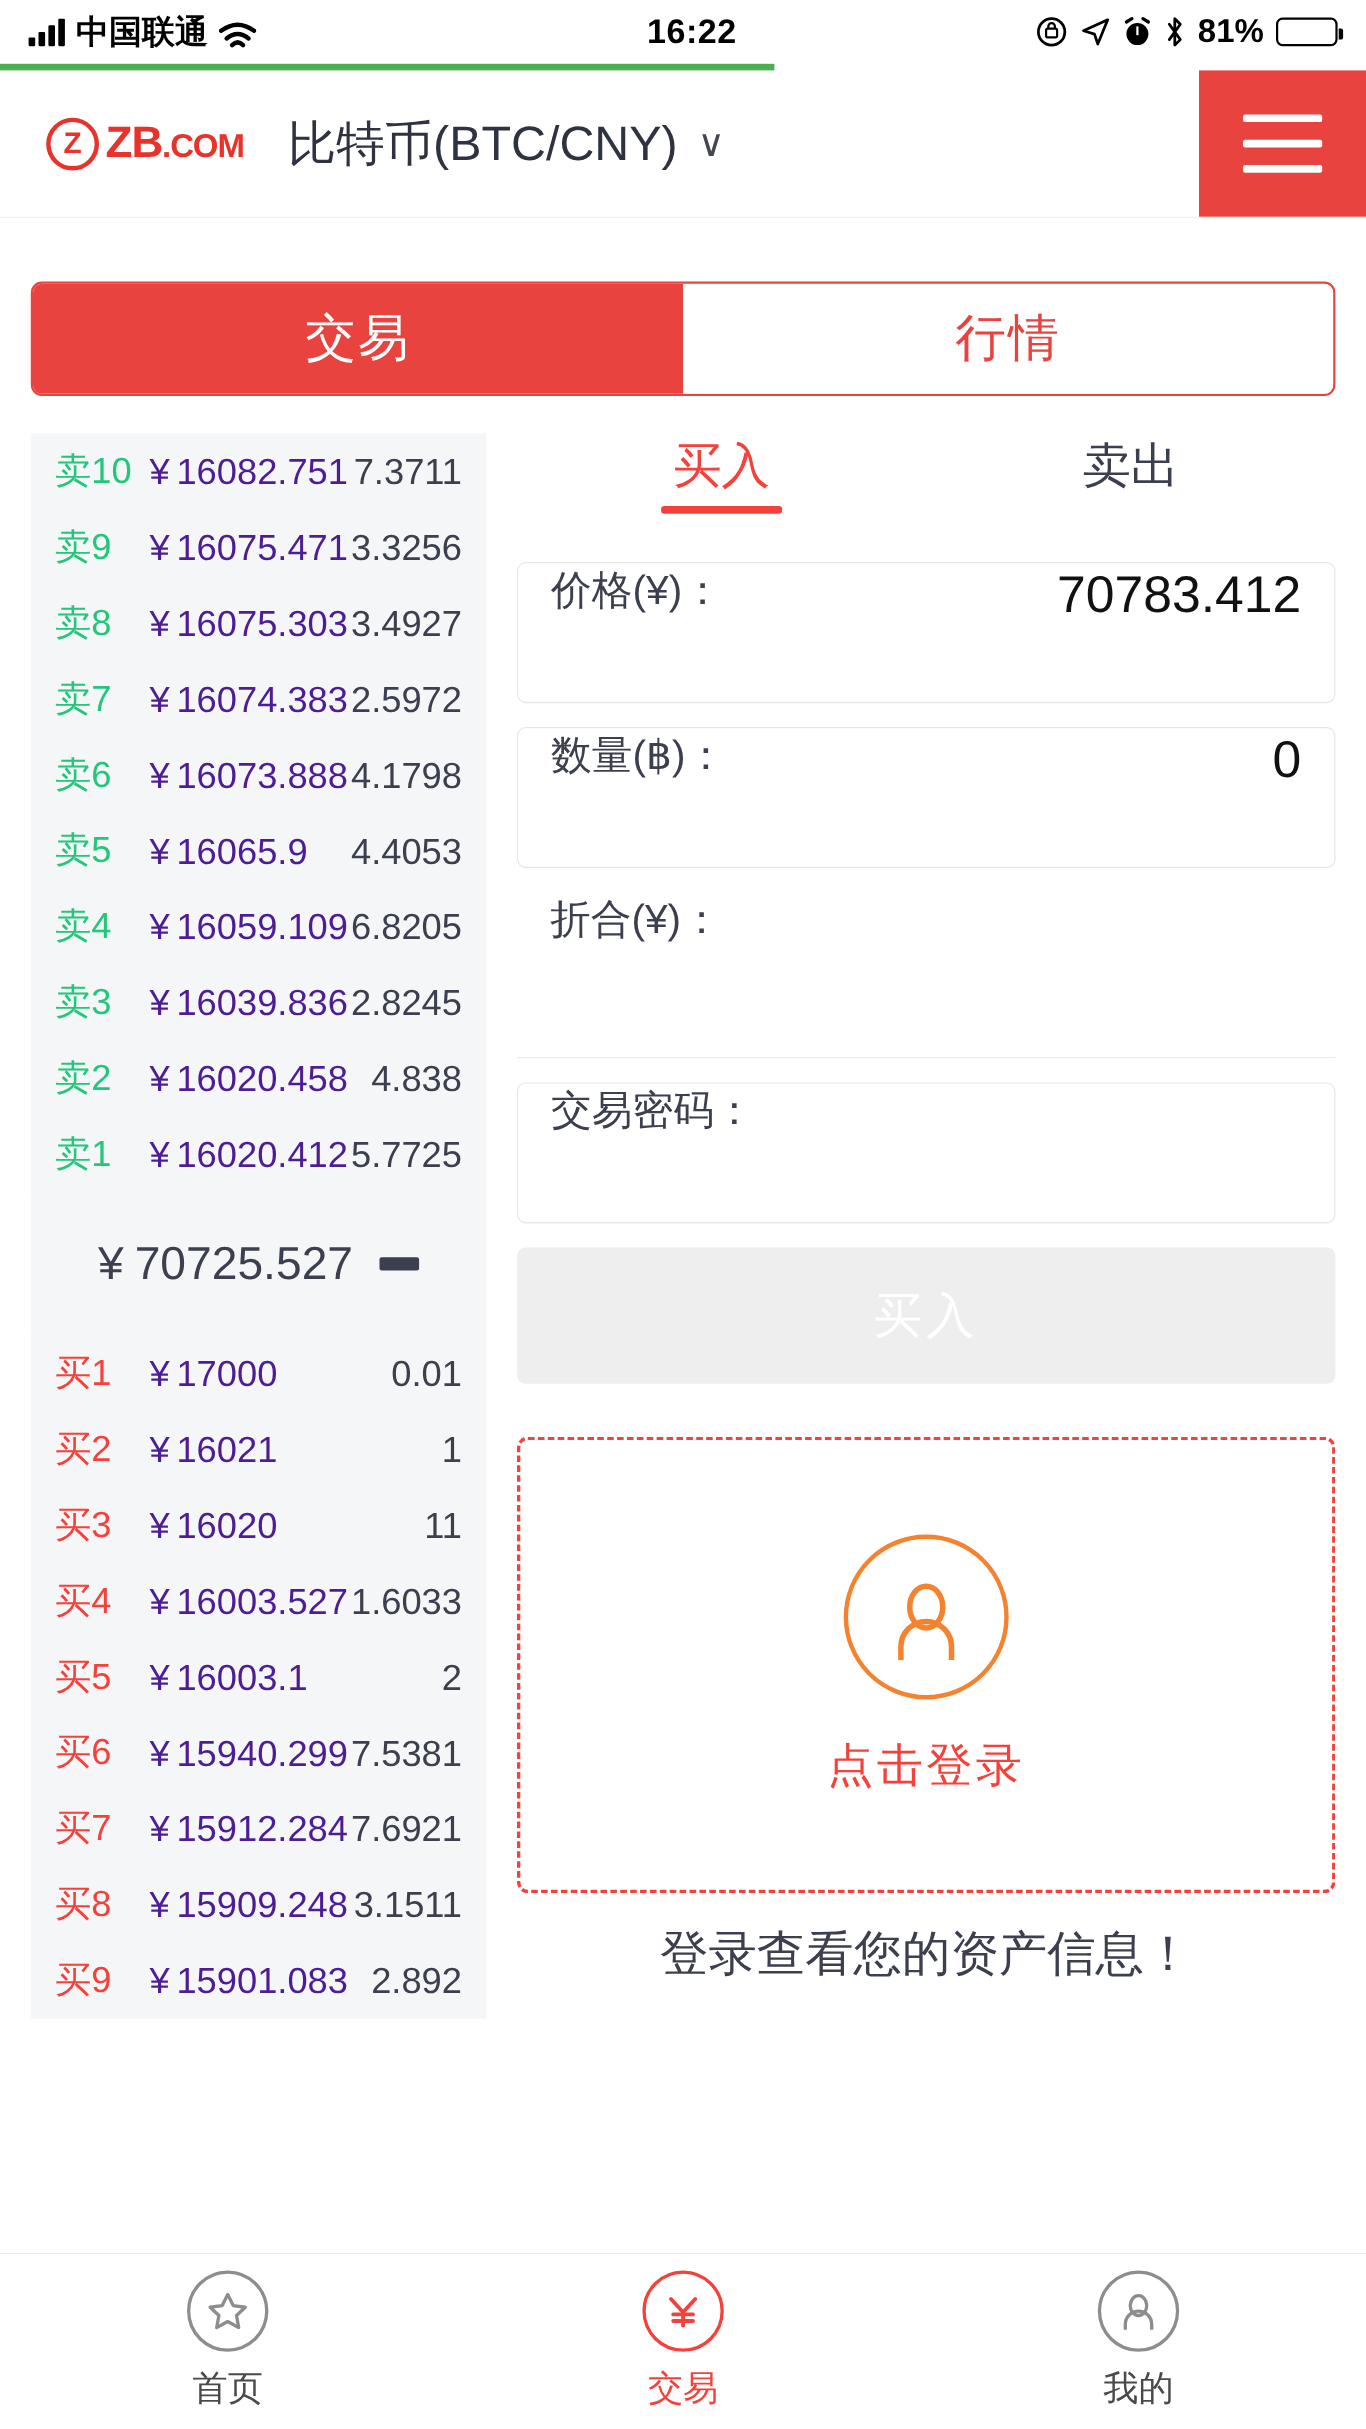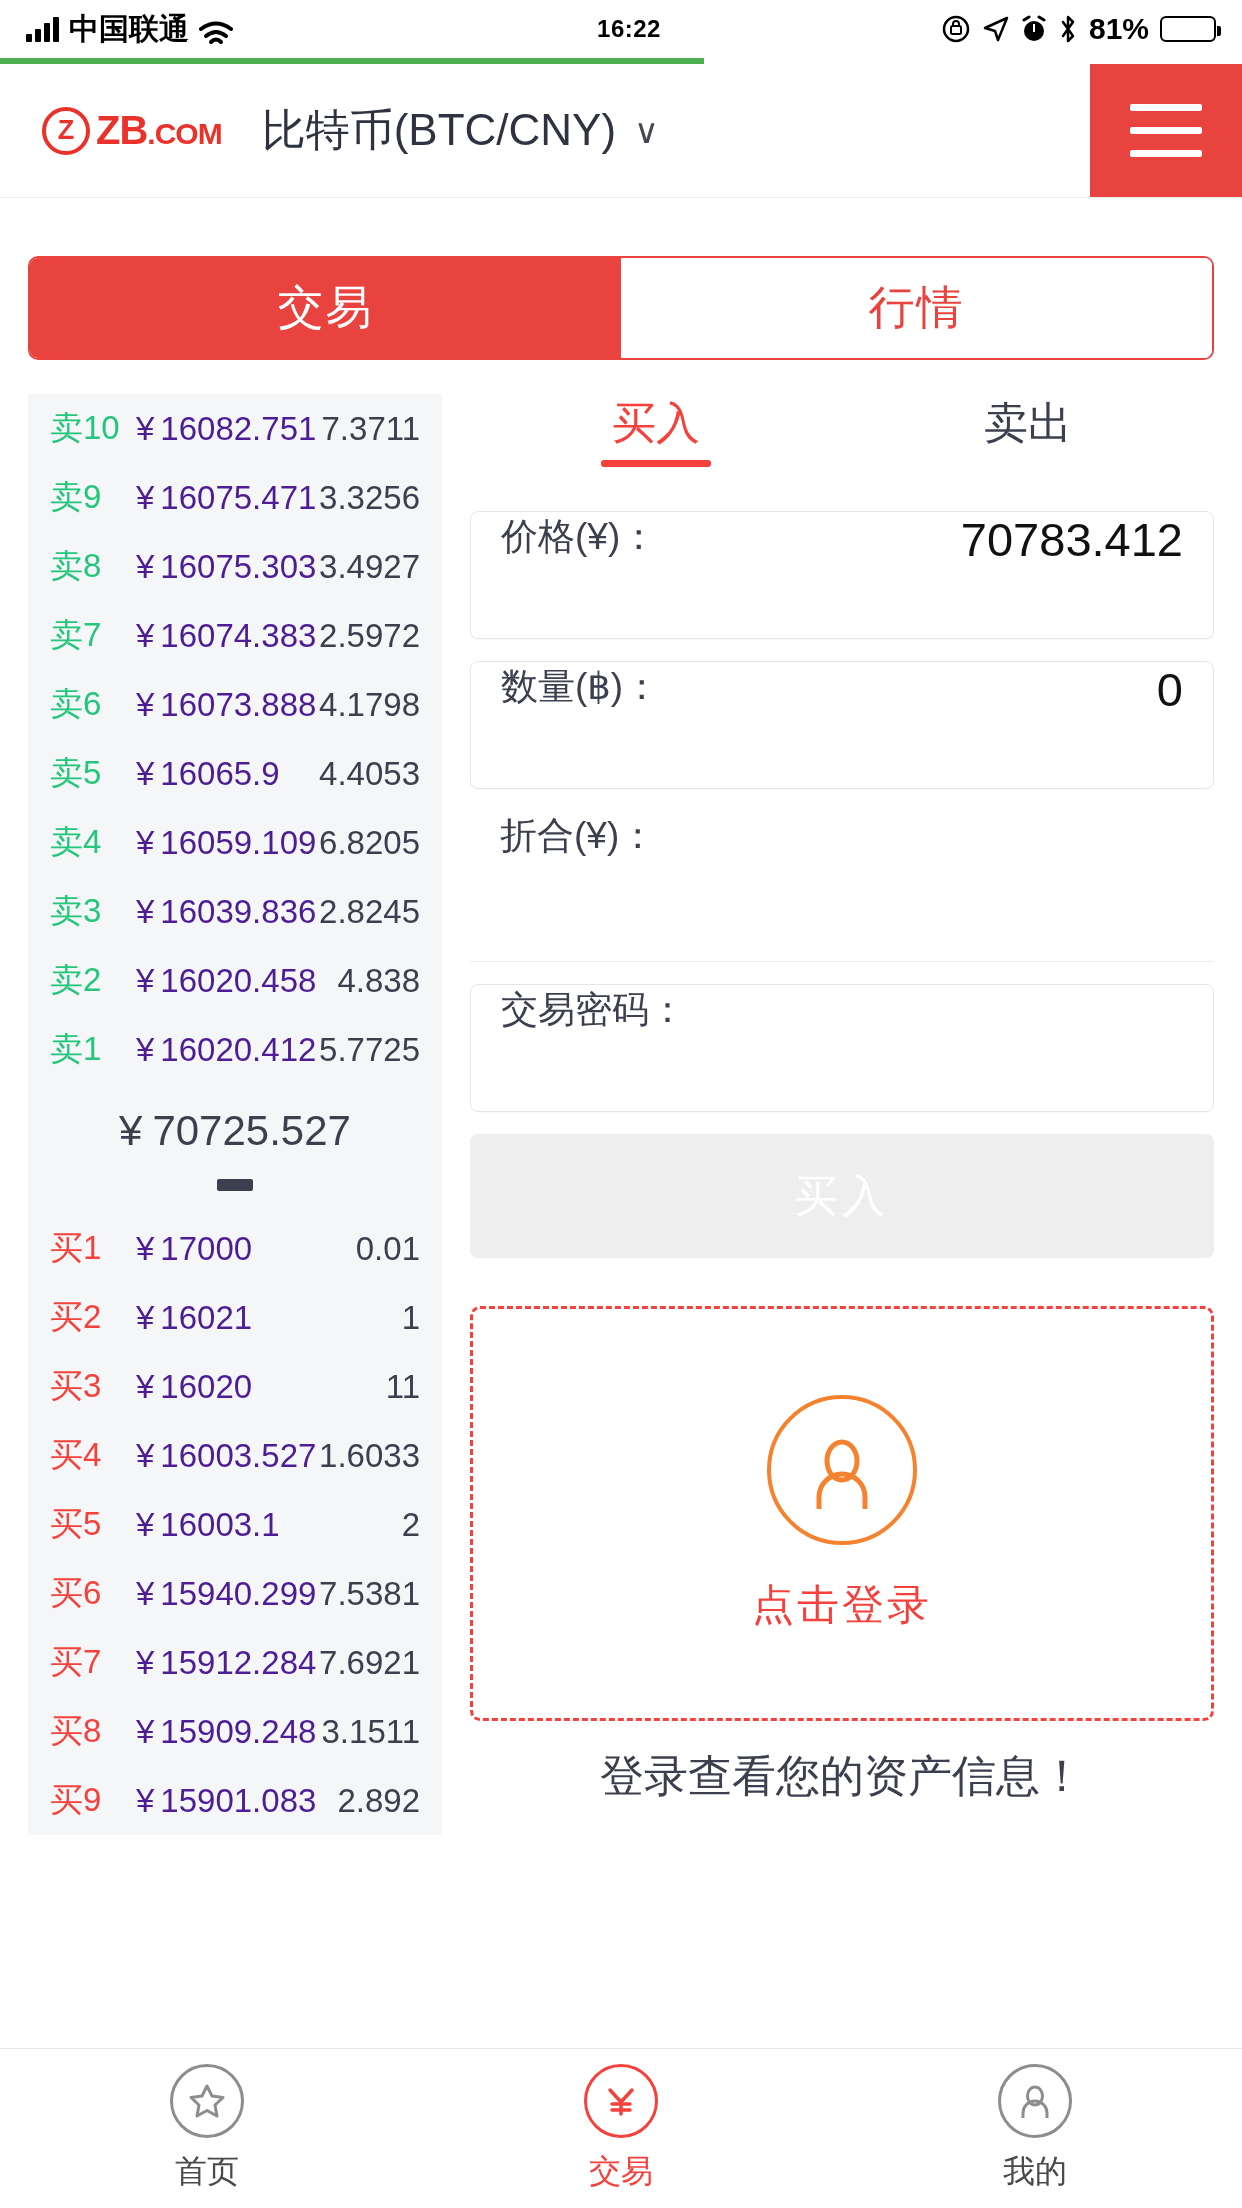--- a/index.html
+++ b/index.html
@@ -26,21 +26,21 @@
   .signal{ display:flex; align-items:flex-end; gap:3px; height:26px; }
   .signal i{ display:block; width:6px; background:#000; border-radius:1px; }
   .signal i:nth-child(1){ height:8px; }
   .signal i:nth-child(2){ height:13px; }
   .signal i:nth-child(3){ height:19px; }
   .signal i:nth-child(4){ height:25px; }
   .carrier{ font-size:30px; font-weight:600; letter-spacing:0; }
   .wifi{ width:34px; height:26px; position:relative; }
   .sb-center{
     position:absolute; left:4px; right:0; text-align:center;
-    font-size:24px; font-weight:600; letter-spacing:0.5px;padding-left:12px;
+    font-size:31px; font-weight:600; letter-spacing:0.5px;padding-left:12px;
   }
   .sb-right{
     margin-left:auto; display:flex; align-items:center; gap:11px;
     font-size:30px; font-weight:600;
   }
   .sb-right svg{ display:block; }
   .battery{
     width:56px; height:26px; border:2px solid #000; border-radius:6px;
     position:relative; padding:2px;
   }
@@ -115,21 +115,21 @@
     font-size:33px;
   }
   .ob-tag{ width:86px; flex:none; }
   .ob-tag.sell{ color:#23c67a; }
   .ob-tag.buy{ color:#f5413c; }
   .ob-price{ flex:1; text-align:left; color:#4c1d95; white-space:nowrap; }
   .ob-price .y{ margin-right:6px; }
   .ob-amt{ text-align:right; color:#3c3f4e; white-space:nowrap; }
   .ob-mid{
     background:#f5f6f7; height:130px;
-    display:flex; align-items:center; justify-content:center; gap:24px;flex-direction:column;
+    display:flex; align-items:center; justify-content:center; gap:24px;
   }
   .ob-mid .mid-price{ font-size:42px; color:#3c3f4e; }
   .ob-mid .mid-price .y{ margin-right:10px; }
   .ob-mid .mid-flag{
     width:36px; height:12px; background:#3c3f4e; border-radius:2px;
   }
 
   
   .tradeform{ flex:1; }
   .bs-tabs{

